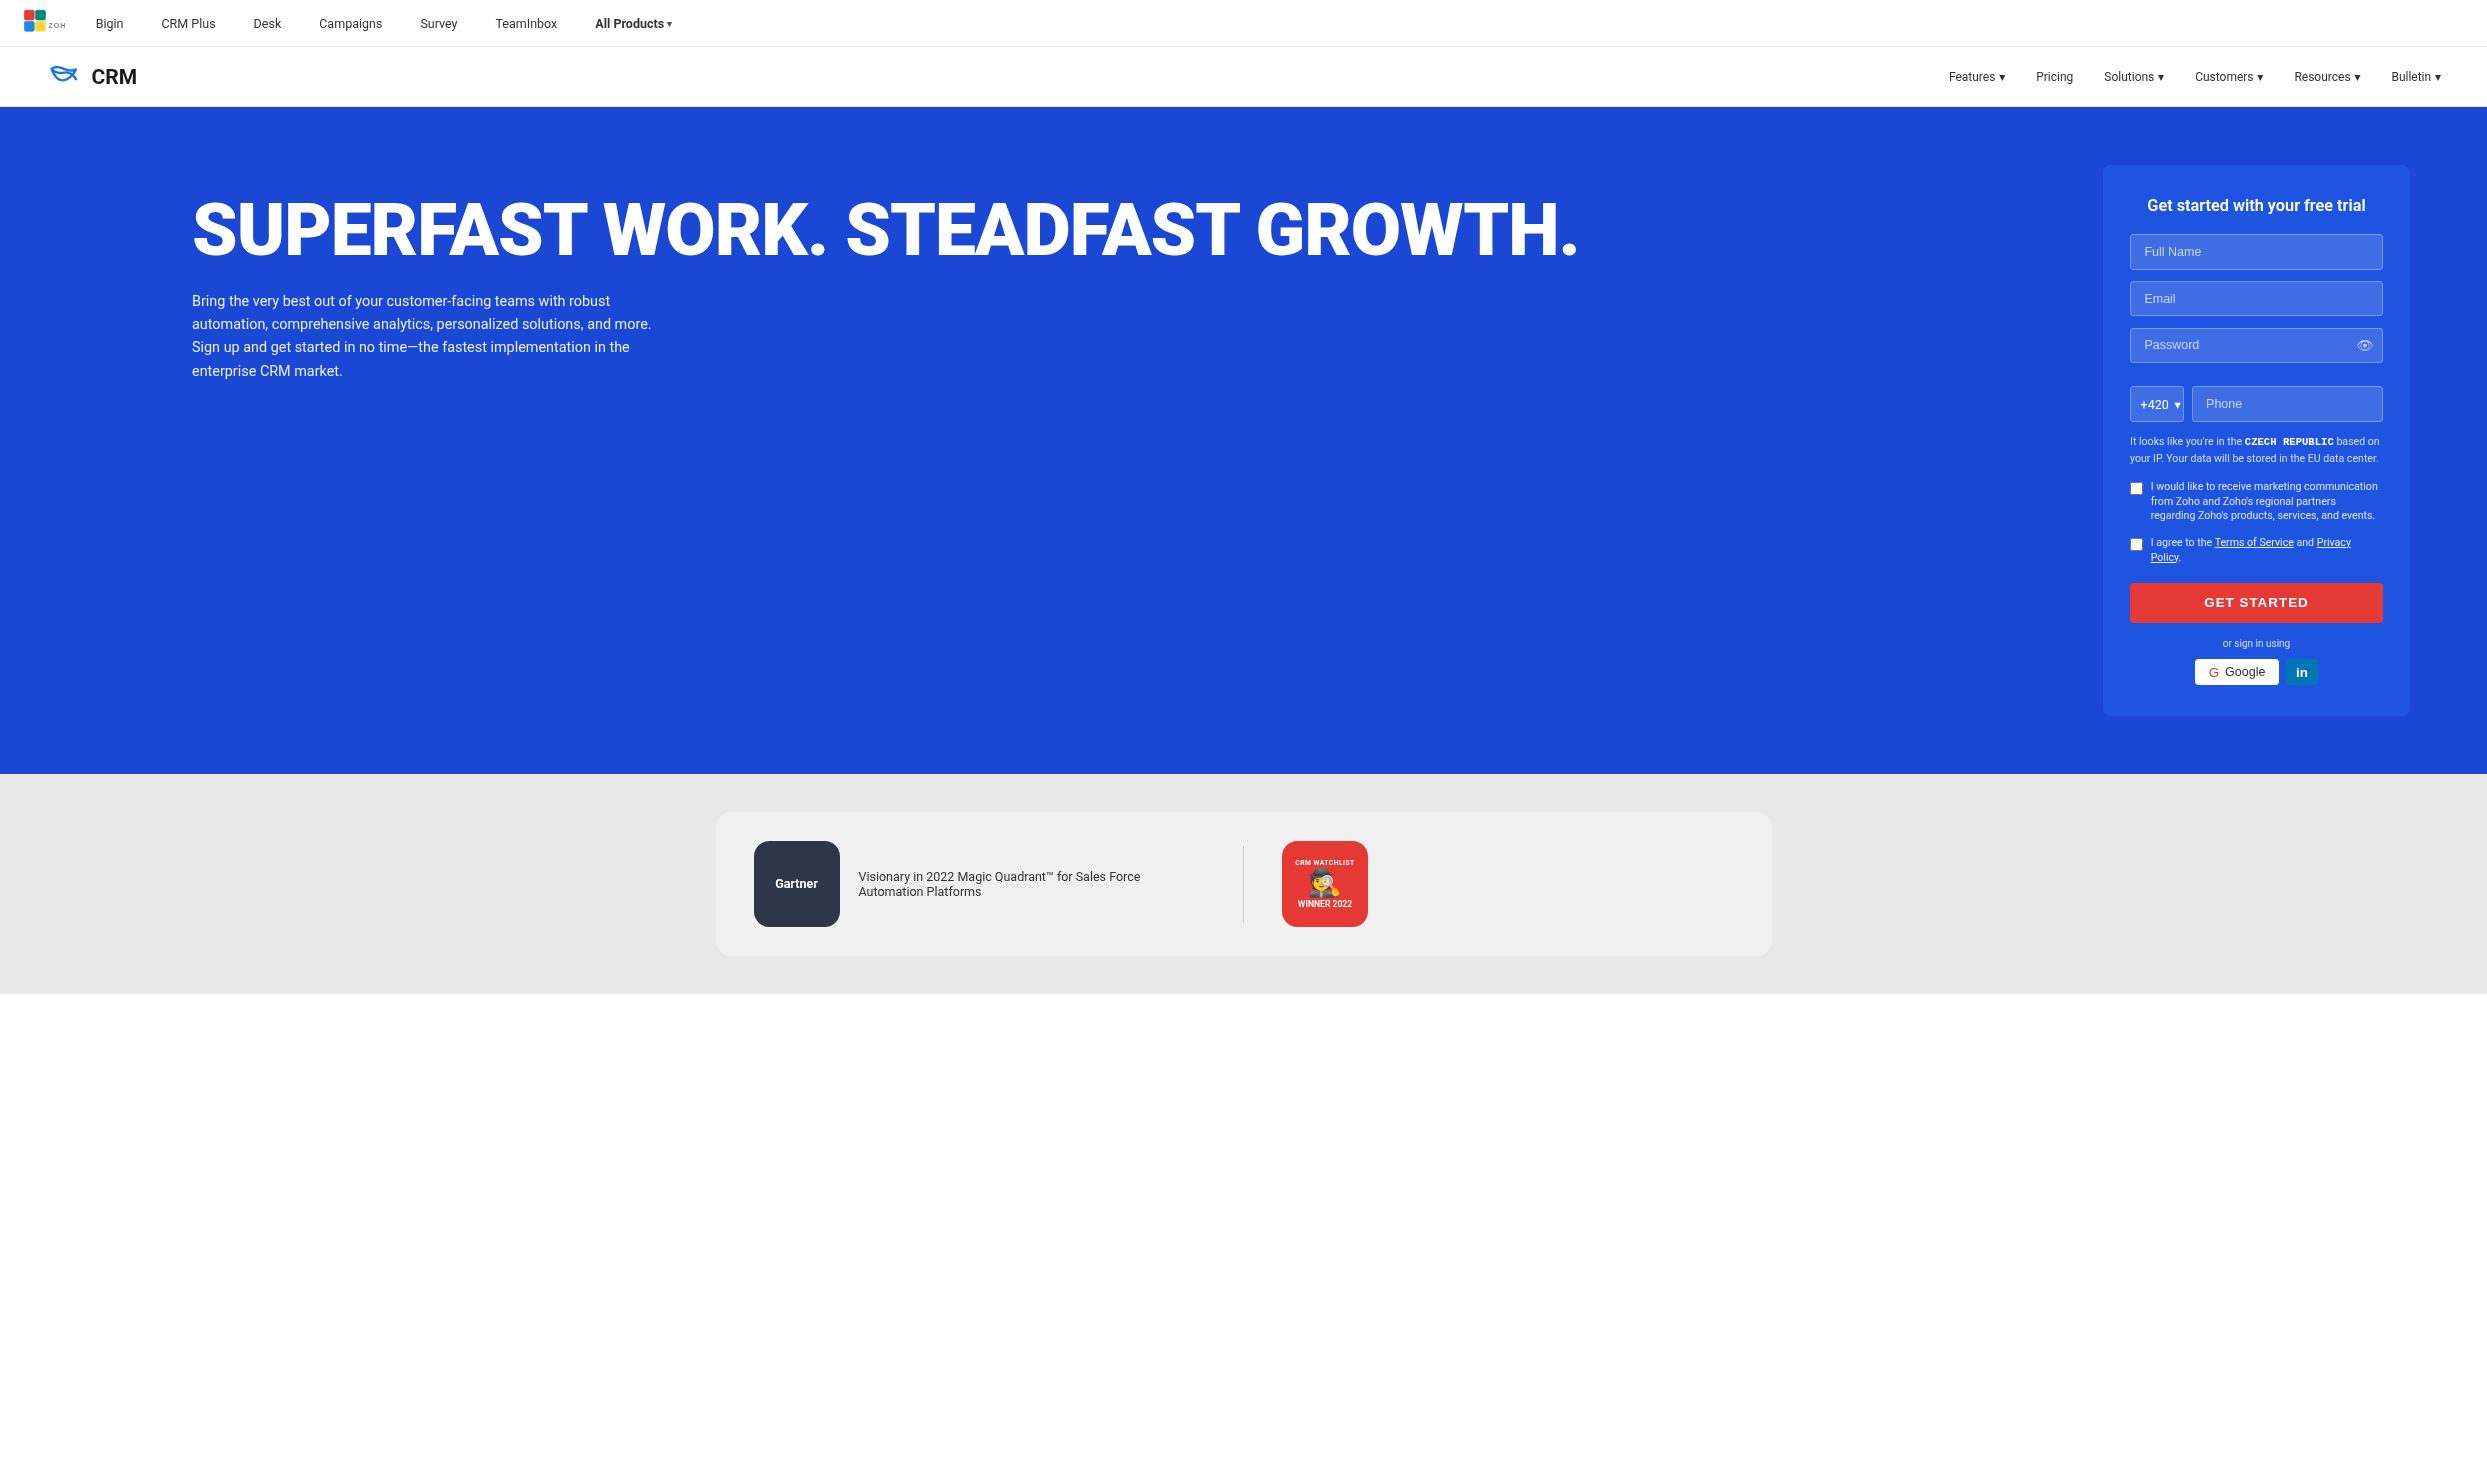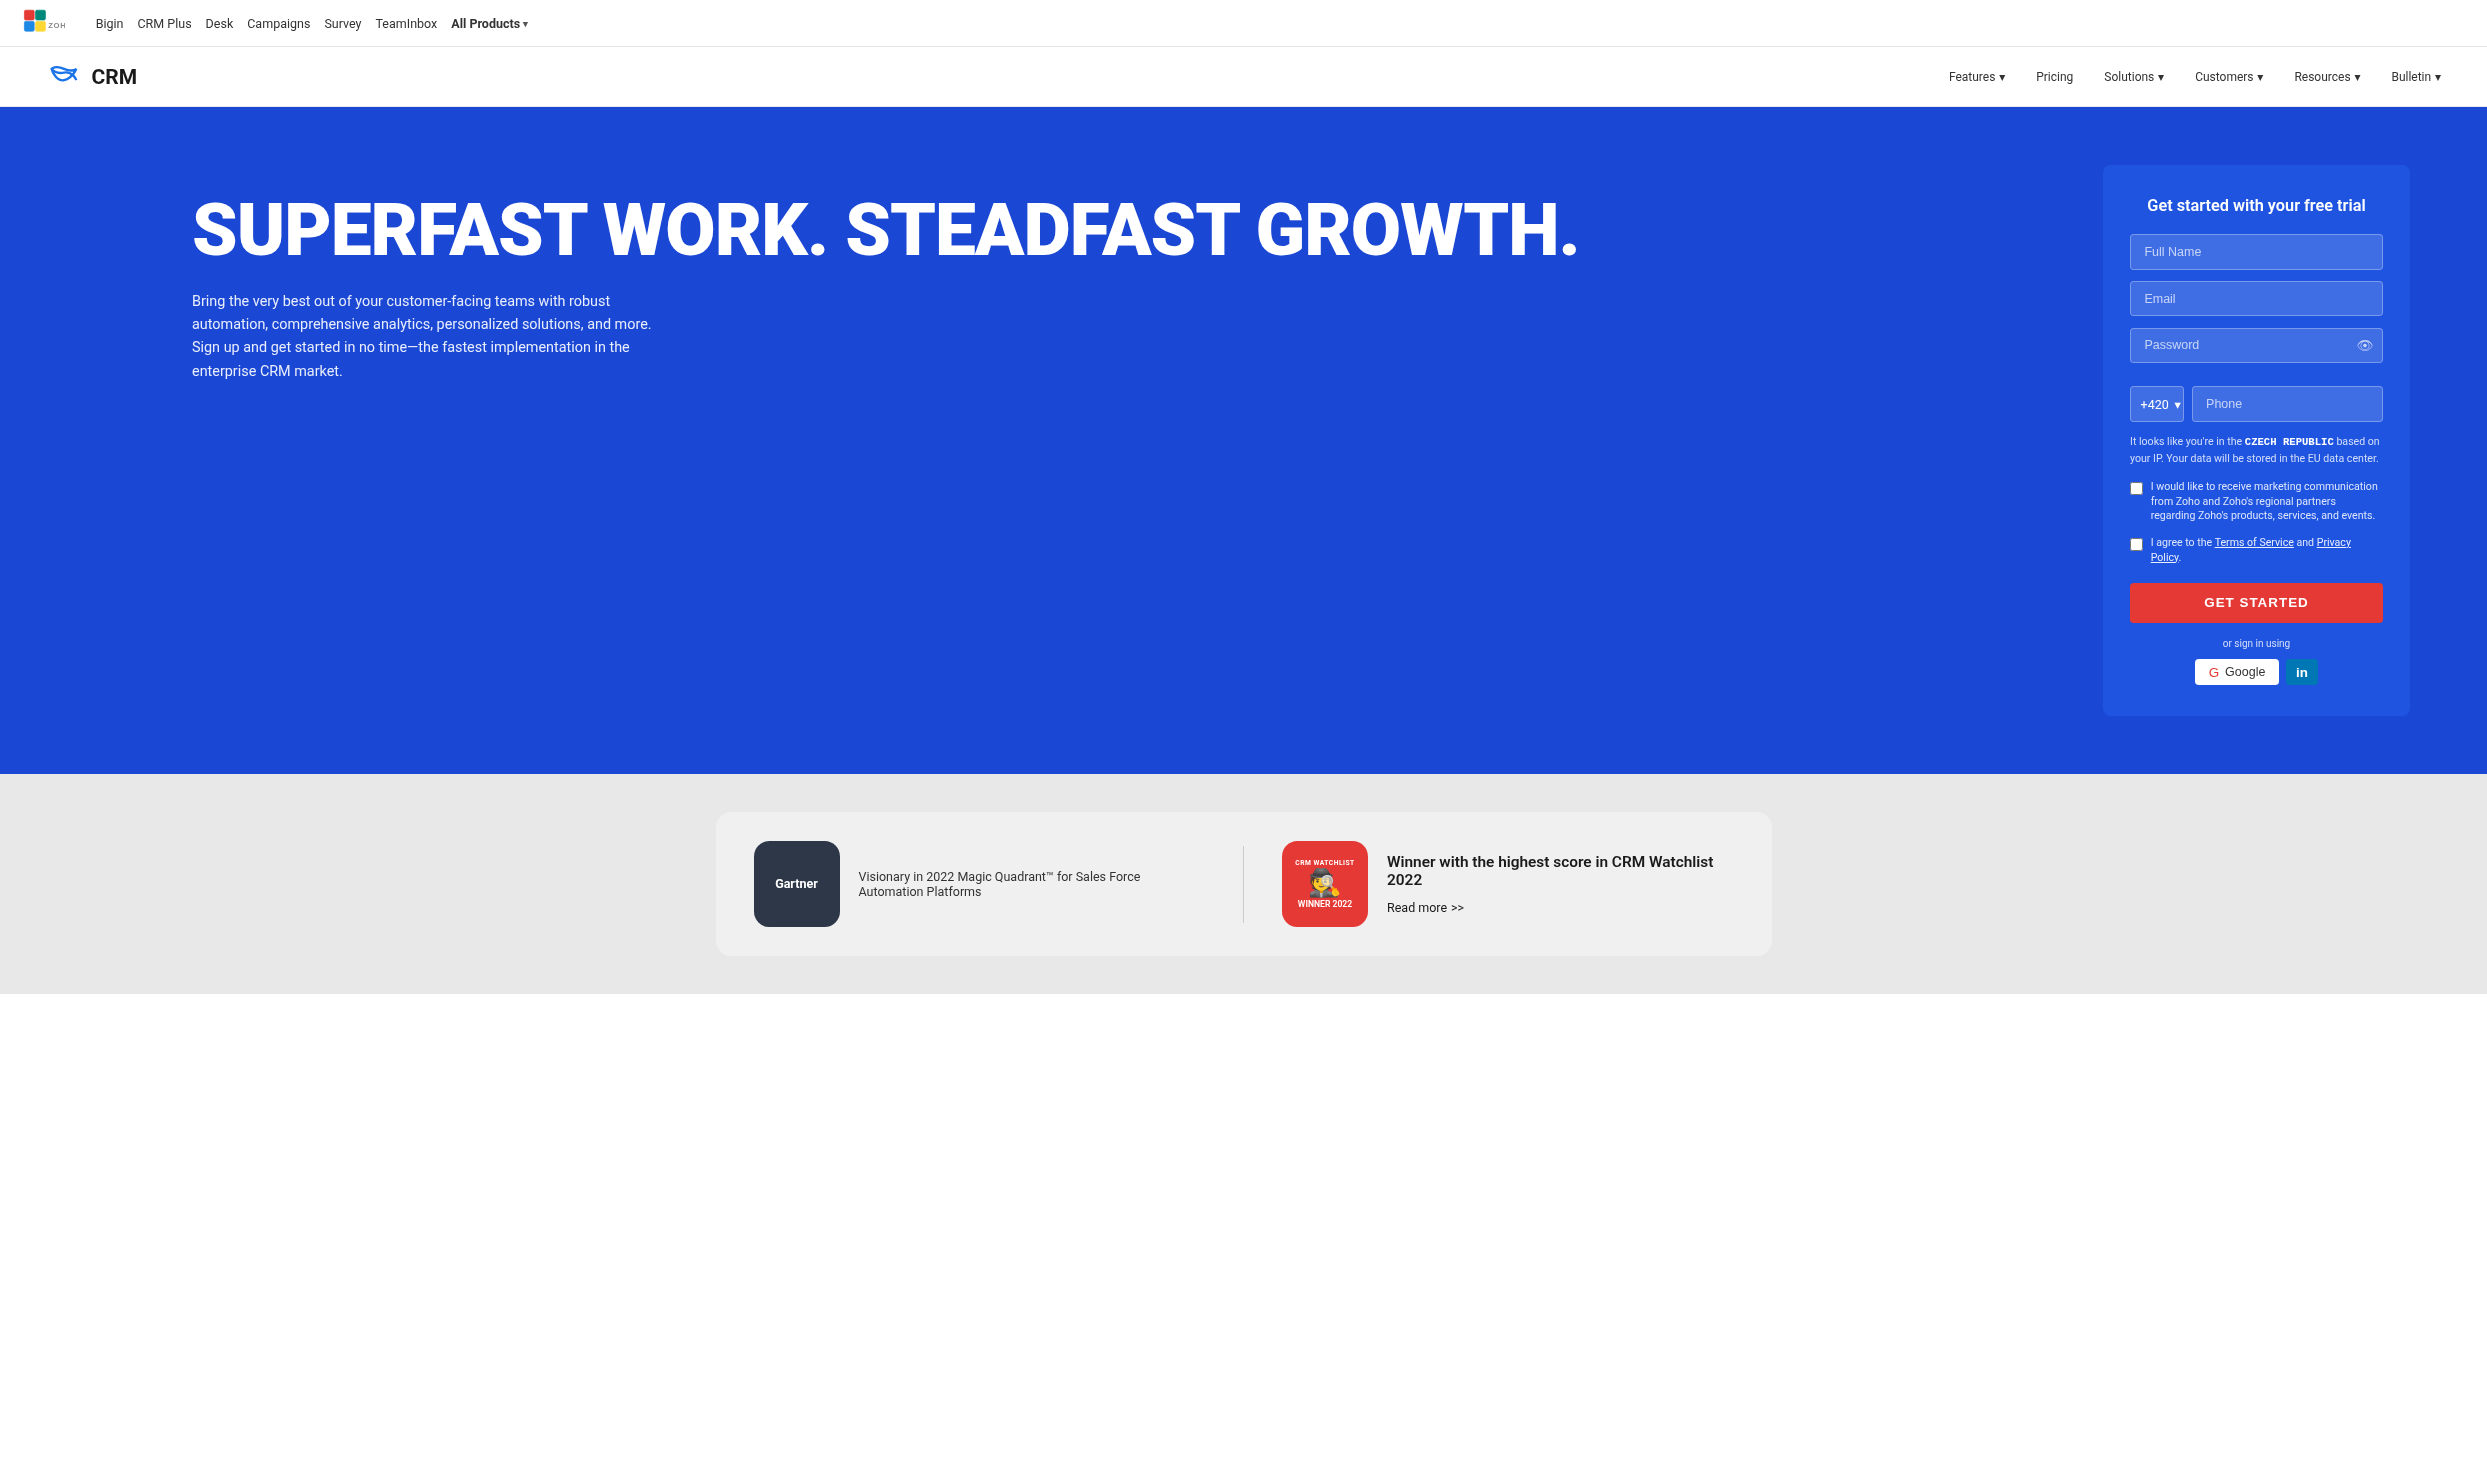--- a/index.html
+++ b/index.html
@@ -14,21 +14,21 @@
       align-items: center;
       gap: 23px;
     }
     .top-bar .logo {
       display: flex;
       align-items: center;
       gap: 3.8px;
       margin-right: 7.7px;
     }
     .zoho-logo-svg { width: 42px; height: 31px; }
-    .top-bar-nav { display: flex; align-items: center; gap: 14px; }
+    .top-bar-nav { display: flex; align-items: center; gap: 38px; }
     .top-bar-nav a {
       text-decoration: none;
       color: #333;
       font-size: 12.5px;
     }
     .top-bar-nav a.active { font-weight: 700; }
     .top-bar-nav .all-products {
       display: flex; align-items: center; gap: 2.9px;
       font-weight: 700;
     }
@@ -400,23 +400,16 @@
         <p>Visionary in 2022 Magic Quadrant™ for Sales Force Automation Platforms</p>
       </div>
     </div>
     <div class="award-divider"></div>
     <div class="award-item">
       <div class="crm-watchlist-badge">
         <span class="badge-title">CRM WATCHLIST</span>
         <span class="glasses-icon">🕵️</span>
         <span class="badge-year">WINNER 2022</span>
       </div>
-      <div class="award-text">
-        <h4>Winner with the highest score in CRM Watchlist 2022</h4>
-        <a href="#" class="read-more">
-          <span>Read more</span>
-          <span>&gt;&gt;</span>
-        </a>
-      </div>
     </div>
   </div>
 </section>
 
 
 </body></html>

